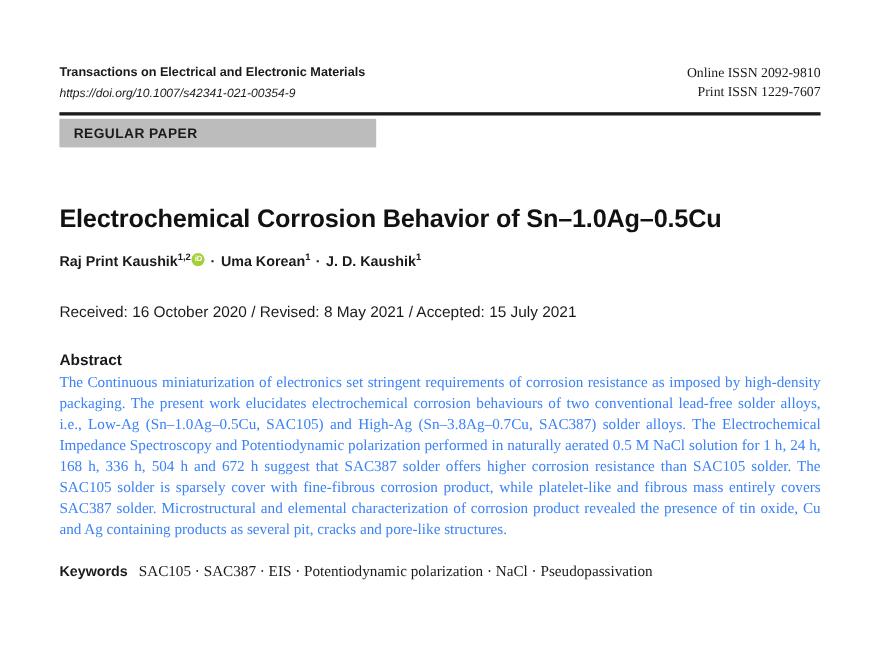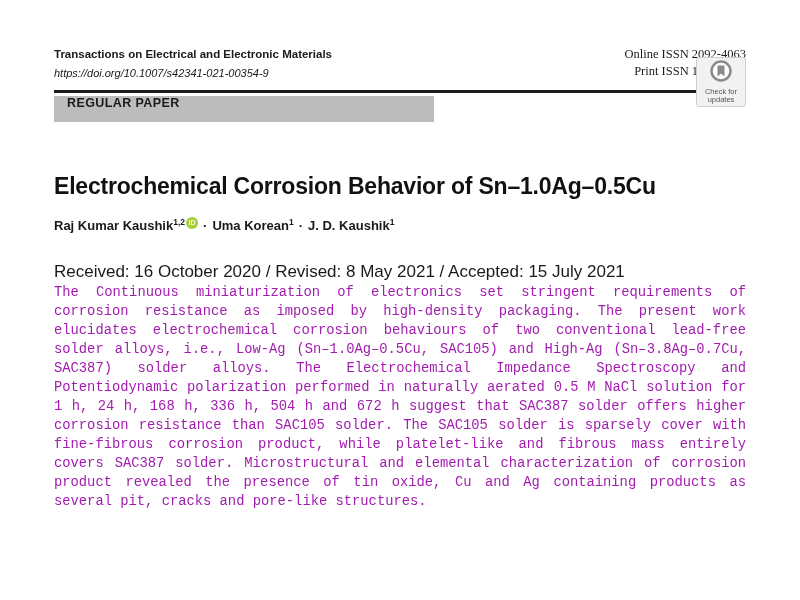--- a/index.html
+++ b/index.html
@@ -2,37 +2,37 @@
 <html><head>
 <meta charset="utf-8">
 <style>
   * { margin: 0; padding: 0; box-sizing: border-box; }
   html, body { width: 800px; height: 600px; background: #ffffff; overflow: hidden; }
   body { font-family: "Liberation Sans", sans-serif; color: #1a1a1a; }
 
   .sheet {
     position: relative;
     width: 692px;
-    margin: 0 auto;
+    margin: 12px auto;
     padding-top: 46px;
   }
 
   
   .hdr { display: flex; justify-content: space-between; align-items: flex-start; }
   .hdr-left .journal { font-size: 11.5px; font-weight: 700; line-height: 17px; }
   .hdr-left .doi { font-size: 11px; line-height: 16px; color: #1a1a1a; text-decoration: none; display: inline-block; font-style: italic; }
   .hdr-right { text-align: right; font-family: "Liberation Serif", serif; font-size: 12.5px; line-height: 17px; }
 
   .rule { height: 3px; background: #1c1c1c; margin-top: 9px; }
 
   .banner {
     margin-top: 3px;
-    width: 380px; height: 26px;
+    width: 288px; height: 26px;
     background: #bcbcbc;
-    display: flex; align-items: flex-start;
+    display: flex; align-items: center;
     padding-left: 13px;
     font-size: 12.5px; font-weight: 700; letter-spacing: 0.4px;
   }
 
   
   .badge {
     position: absolute; top: 57px; right: 0;
     width: 50px; height: 50px;
     background: #f2f2f2;
     border: 1px solid #cfcfcf;
@@ -50,78 +50,70 @@
   .authors sup { font-size: 8.5px; font-weight: 700; }
   .sep { margin: 0 5px; font-weight: 700; }
   .orcid {
     display: inline-block; width: 12px; height: 12px; border-radius: 50%;
     background: #A6CE39; color: #fff; font-size: 7px; font-weight: 700;
     text-align: center; line-height: 12px; vertical-align: super; margin-left: 1px;
     cursor: pointer;
   }
 
   
-  .history { margin-top: 31px; font-size: 17px; line-height: 15.5px; }
+  .history { margin-top: 31px; font-size: 14px; line-height: 15.5px; }
 
   
   .abs-head { margin-top: 27px; font-size: 14px; font-weight: 700; }
   .abs-body {
     margin-top: 3px;
-    font-family: Liberation Mono, monospace;
+    font-family: Liberation Serif, serif;
     font-size: 13.8px; line-height: 19px;
-    text-align: justify; color: #a21caf;
+    text-align: justify; color: #3b82f6;
   }
 
   
   .keywords { margin-top: 22px; font-family: "Liberation Serif", serif; font-size: 13.8px; }
   .kw-label { font-family: "Liberation Sans", sans-serif; font-size: 13px; font-weight: 700; margin-right: 10px; }
 </style>
 </head>
 <body>
 
 <div class="sheet">
 
   <div class="hdr">
     <div class="hdr-left">
       <div class="journal">Transactions on Electrical and Electronic Materials</div>
       <a class="doi">https://doi.org/10.1007/s42341-021-00354-9</a>
     </div>
     <div class="hdr-right">
-      <div>Online ISSN 2092-4063</div>
+      <div>Online ISSN 2092-9810</div>
       <div>Print ISSN 1229-7607</div>
     </div>
   </div>
 
   <div class="rule"></div>
 
   <div class="banner">
     <span>REGULAR PAPER</span>
   </div>
 
-  <div class="badge">
-    <span>
-      <svg width="22" height="22" viewBox="0 0 22 22">
-        <circle cx="11" cy="11" r="9.5" fill="#ffffff" stroke="#8a8a8a" stroke-width="2.5"></circle>
-        <path d="M7.5 5.5 h7 v11 l-3.5 -3 l-3.5 3 z" fill="#8a8a8a"></path>
-      </svg>
-    </span>
-    <span class="cm-txt">
-      <span>Check for</span><br>
-      <span>updates</span>
-    </span>
-  </div>
 
   <div class="title">
     <div>Electrochemical Corrosion Behavior of Sn–1.0Ag–0.5Cu</div>
   </div>
 
   <div class="authors">
-    <span><span>Raj Kumar Kaushik</span><sup>1,2</sup></span><span class="orcid">iD</span><span class="sep">·</span><span><span>Uma Korean</span><sup>1</sup></span><span class="sep">·</span><span><span>J. D. Kaushik</span><sup>1</sup></span>
+    <span><span>Raj Print Kaushik</span><sup>1,2</sup></span><span class="orcid">iD</span><span class="sep">·</span><span><span>Uma Korean</span><sup>1</sup></span><span class="sep">·</span><span><span>J. D. Kaushik</span><sup>1</sup></span>
   </div>
 
   <div class="history">
     <div>Received: 16 October 2020 / Revised: 8 May 2021 / Accepted: 15 July 2021</div>
   </div>
 
+  <div class="abs-head">Abstract</div>
   <div class="abs-body">The Continuous miniaturization of electronics set stringent requirements of corrosion resistance as imposed by high-density packaging. The present work elucidates electrochemical corrosion behaviours of two conventional lead-free solder alloys, i.e., Low-Ag (Sn–1.0Ag–0.5Cu, SAC105) and High-Ag (Sn–3.8Ag–0.7Cu, SAC387) solder alloys. The Electrochemical Impedance Spectroscopy and Potentiodynamic polarization performed in naturally aerated 0.5 M NaCl solution for 1 h, 24 h, 168 h, 336 h, 504 h and 672 h suggest that SAC387 solder offers higher corrosion resistance than SAC105 solder. The SAC105 solder is sparsely cover with fine-fibrous corrosion product, while platelet-like and fibrous mass entirely covers SAC387 solder. Microstructural and elemental characterization of corrosion product revealed the presence of tin oxide, Cu and Ag containing products as several pit, cracks and pore-like structures.</div>
 
+  <div class="keywords">
+    <span class="kw-label">Keywords</span><span>SAC105 · SAC387 · EIS · Potentiodynamic polarization · NaCl · Pseudopassivation</span>
+  </div>
 
 </div>
 
 </body></html>

